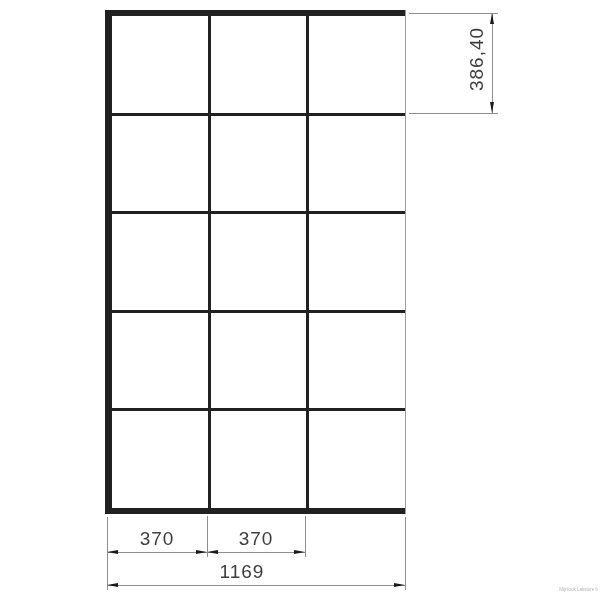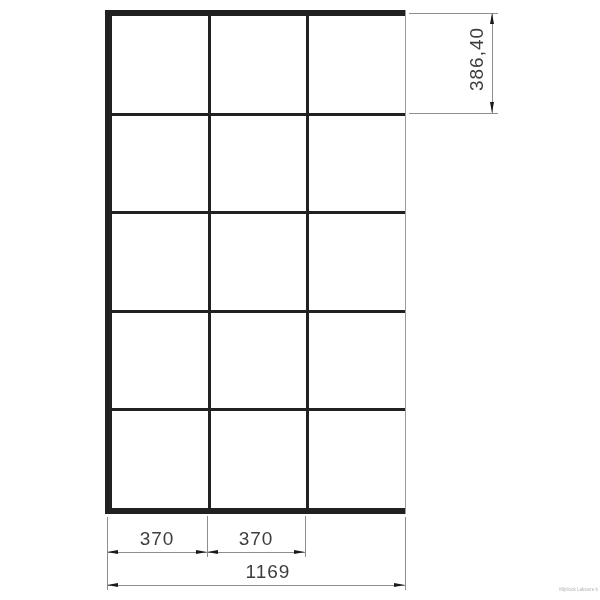--- a/index.html
+++ b/index.html
@@ -45,21 +45,21 @@
     text-align:center;
     white-space:nowrap;
   }
   #label-row-height{
     left:477px;top:59px;
     transform:translate(-50%,-50%) rotate(-90deg);
     transform-origin:center;
   }
   #label-col1{left:107px;top:529px;width:100px;}
   #label-col2{left:207px;top:529px;width:98px;}
-  #label-total{left:119px;top:562px;width:298px;}
+  #label-total{left:93px;top:562px;width:298px;}
   
   #watermark{
     position:absolute;left:548px;top:587px;width:50px;
     font-size:4.5px;line-height:5px;color:#b4b4b4;
     text-align:right;white-space:nowrap;overflow:hidden;
   }
 </style>
 </head>
 <body>
 

